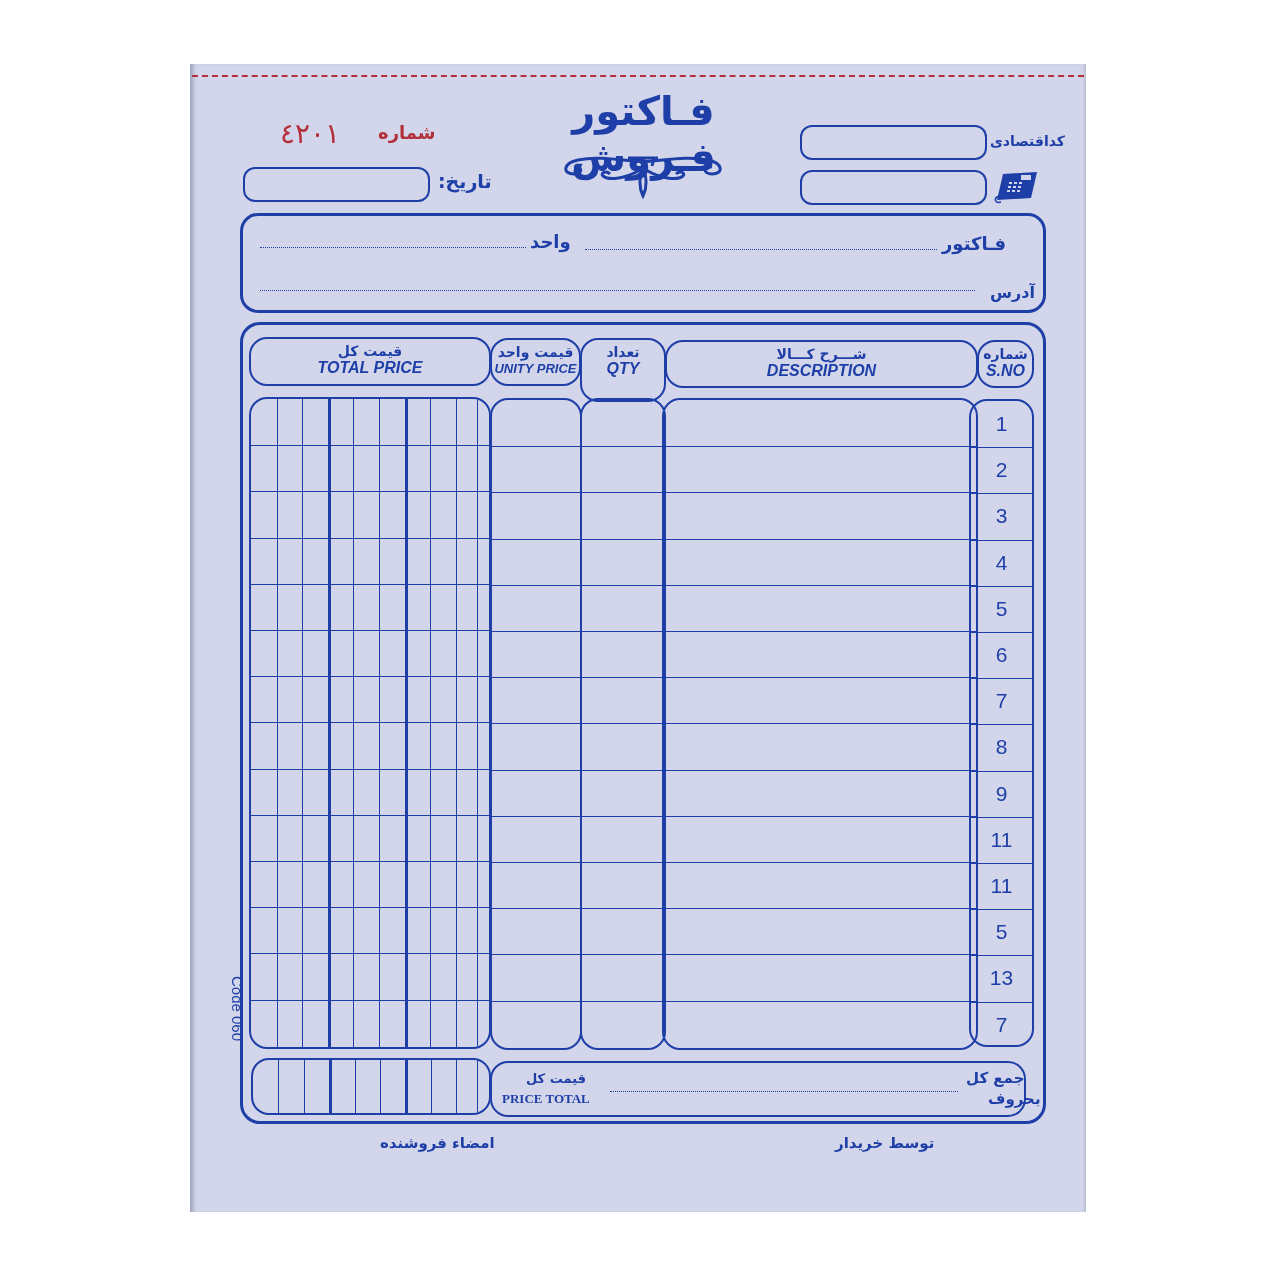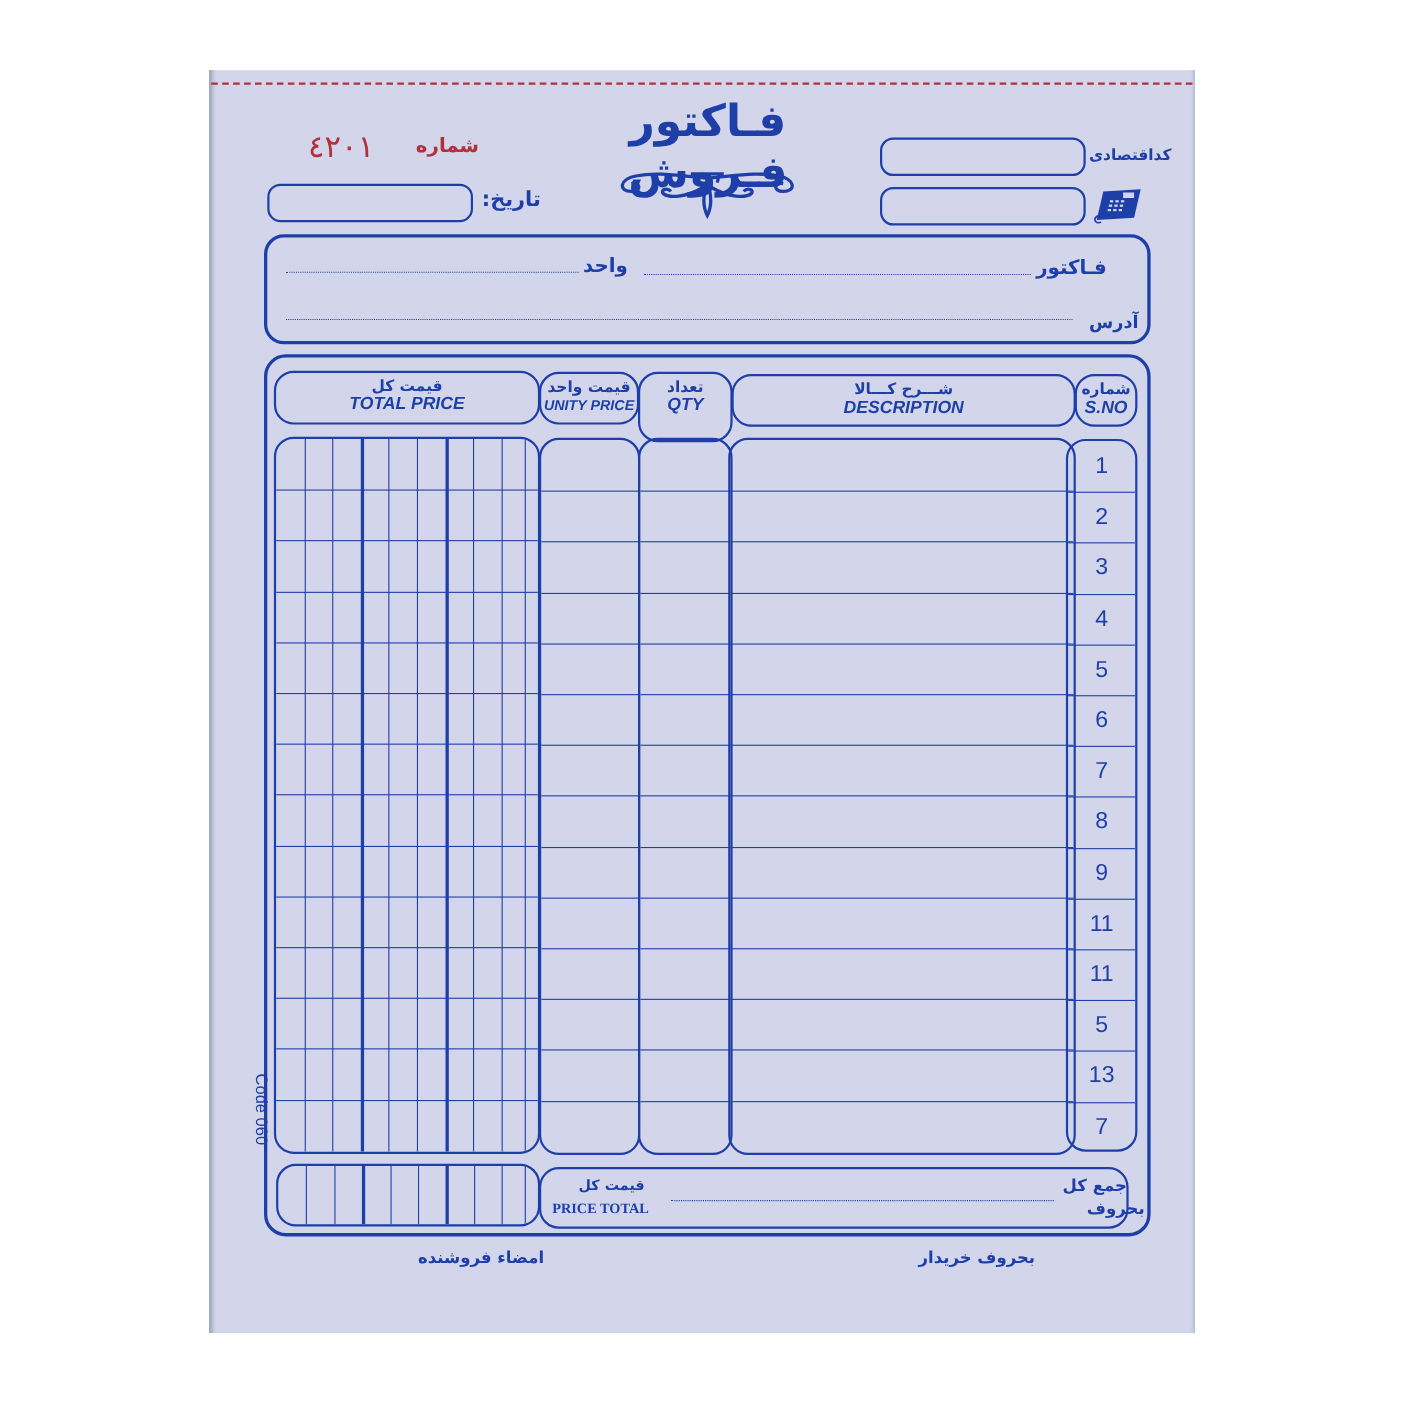--- a/index.html
+++ b/index.html
@@ -209,16 +209,16 @@
     <div class="vline" style="left: 224.387px;"></div>
   </div>
 <div class="hdr" style="left:490px;top:1061px;width:536px;height:56px;">
   <span class="lbl" style="left:34px;top:8px;font-size:13px;">قیمت کل</span>
   <span class="lbl" style="left:10px;top:28px;font-size:13px;font-family:'Liberation Serif',serif;direction:ltr;">PRICE TOTAL</span>
   <span class="dots" style="left:118px;top:28px;width:348px;"></span>
   <span class="lbl" style="left:474px;top:6px;font-size:15px;">جمع کل</span>
   <span class="lbl" style="left:476px;top:27px;font-size:15px;margin-left:20px;">بحروف</span>
 </div>
 
-<div class="lbl" style="left:835px;top:1134px;font-size:15px;">بحروف خریدار</div>
+<div class="lbl" style="left:835px;top:1134px;font-size:15px;">توسط خریدار</div>
 <div class="lbl" style="left:380px;top:1134px;font-size:15px;">امضاء فروشنده</div>
 
 <div class="code">Code 060</div>
 
 </body></html>

